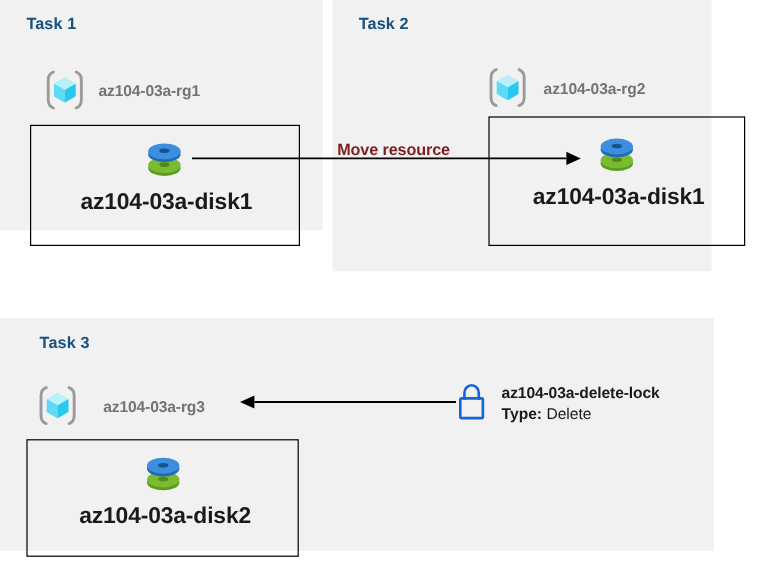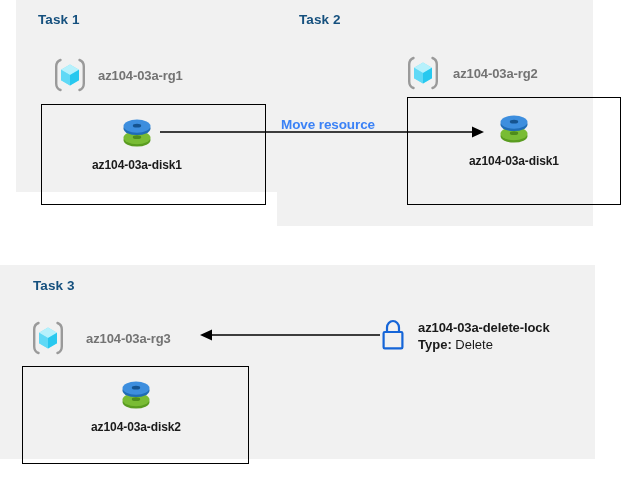--- a/index.html
+++ b/index.html
@@ -22,21 +22,21 @@
     width: 641px;
     height: 487px;
   }
 
   
   .panel {
     position: absolute;
     background: #f1f1f1;
     box-sizing: border-box;
   }
-  #panel-task1 { left: 16px;   top: 0px;   width: 269px; height: 192px; }
+  #panel-task1 { left: 0px;   top: 0px;   width: 269px; height: 192px; }
   #panel-task2 { left: 277px; top: 0px;   width: 316px; height: 226px; }
   #panel-task3 { left: 0px;   top: 265px; width: 595px; height: 194px; }
 
   .panel-title {
     position: absolute;
     font-size: 13.5px;
     font-weight: bold;
     color: #15507e;
     letter-spacing: 0.1px;
     white-space: nowrap;
@@ -83,40 +83,40 @@
     position: absolute;
     text-align: center;
     width: 140px;
   }
   #disk-node-1 { left: 67px;  top: 112px; }
   #disk-node-2 { left: 444px; top: 108px; }
   #disk-node-3 { left: 66px;  top: 374px; }
 
   .disk-icon { width: 40px; height: 42px; display: block; margin: 0 auto; }
   .disk-label {
-    font-size: 12px;
+    font-size: 19px;
     font-weight: bold;
     color: #1a1a1a;
     margin-top: 4px;
     letter-spacing: -0.1px;
     white-space: nowrap;
   }
 
   
   .connector { position: absolute; overflow: visible; }
   #arrow-move   { left: 160px; top: 120px; width: 325px; height: 24px; }
   #arrow-lock   { left: 200px; top: 325px; width: 180px; height: 20px; }
 
   .move-label {
     position: absolute;
     left: 281px;
     top: 117px;
     font-size: 13.5px;
     font-weight: bold;
-    color: #3b82f6;
+    color: #7f1d1d;
     white-space: nowrap;
     letter-spacing: -0.1px;
   }
 
   
   #lock-group {
     position: absolute;
     left: 378px;
     top: 318px;
     display: flex;

